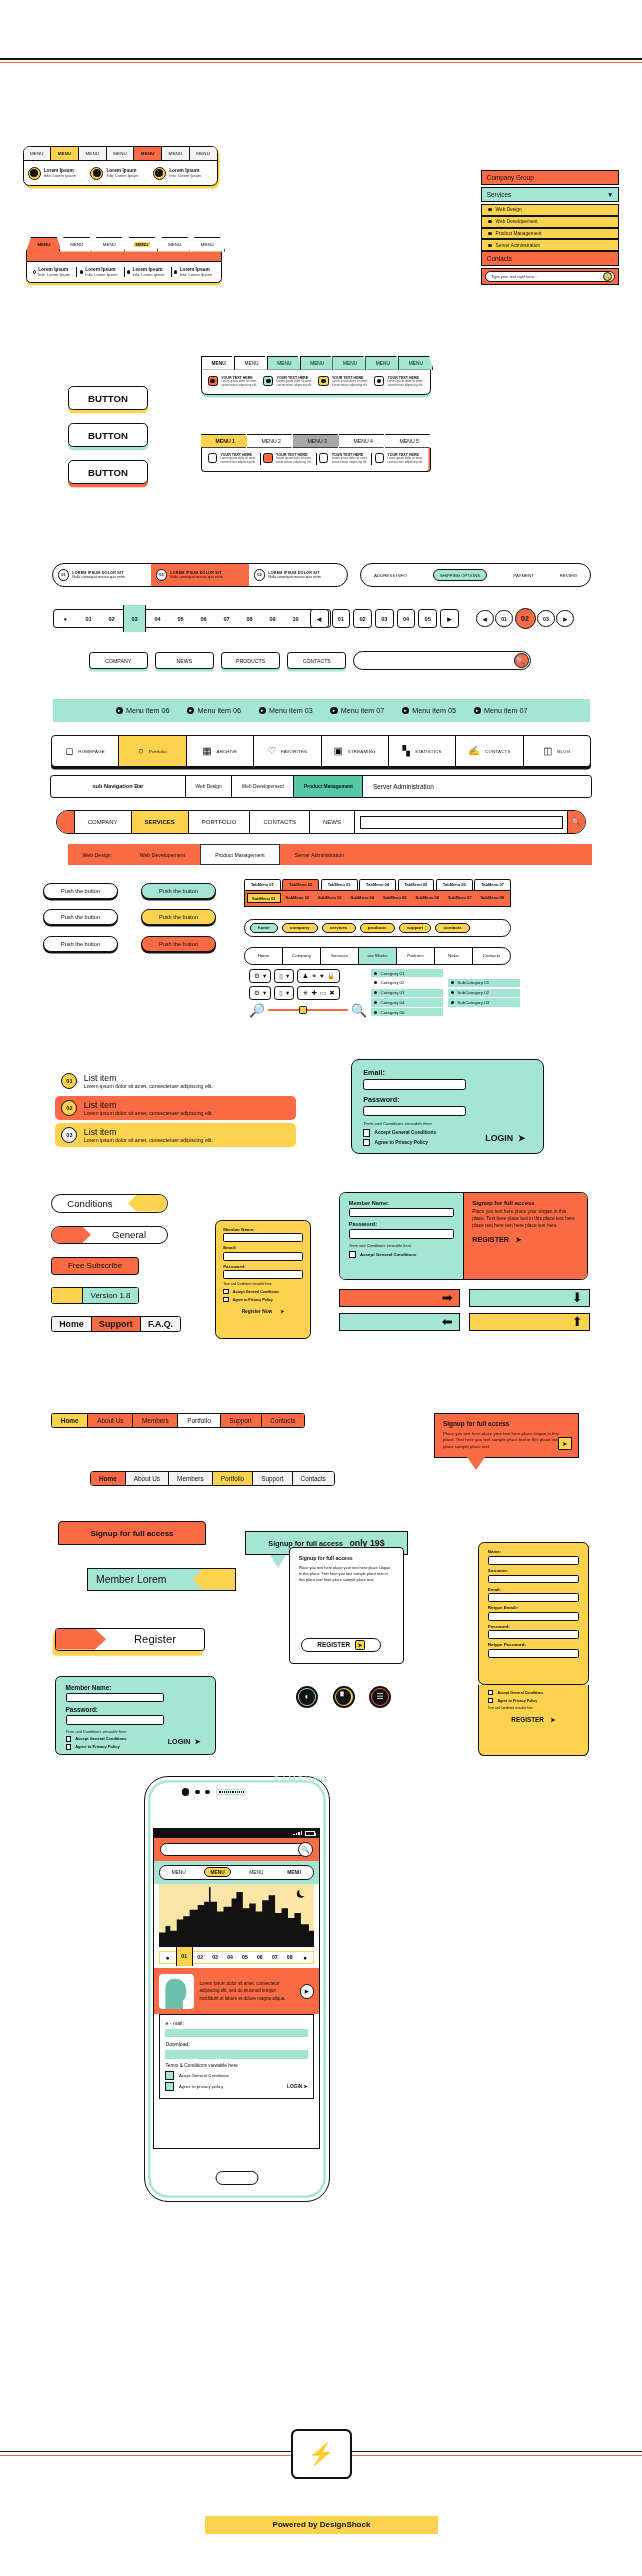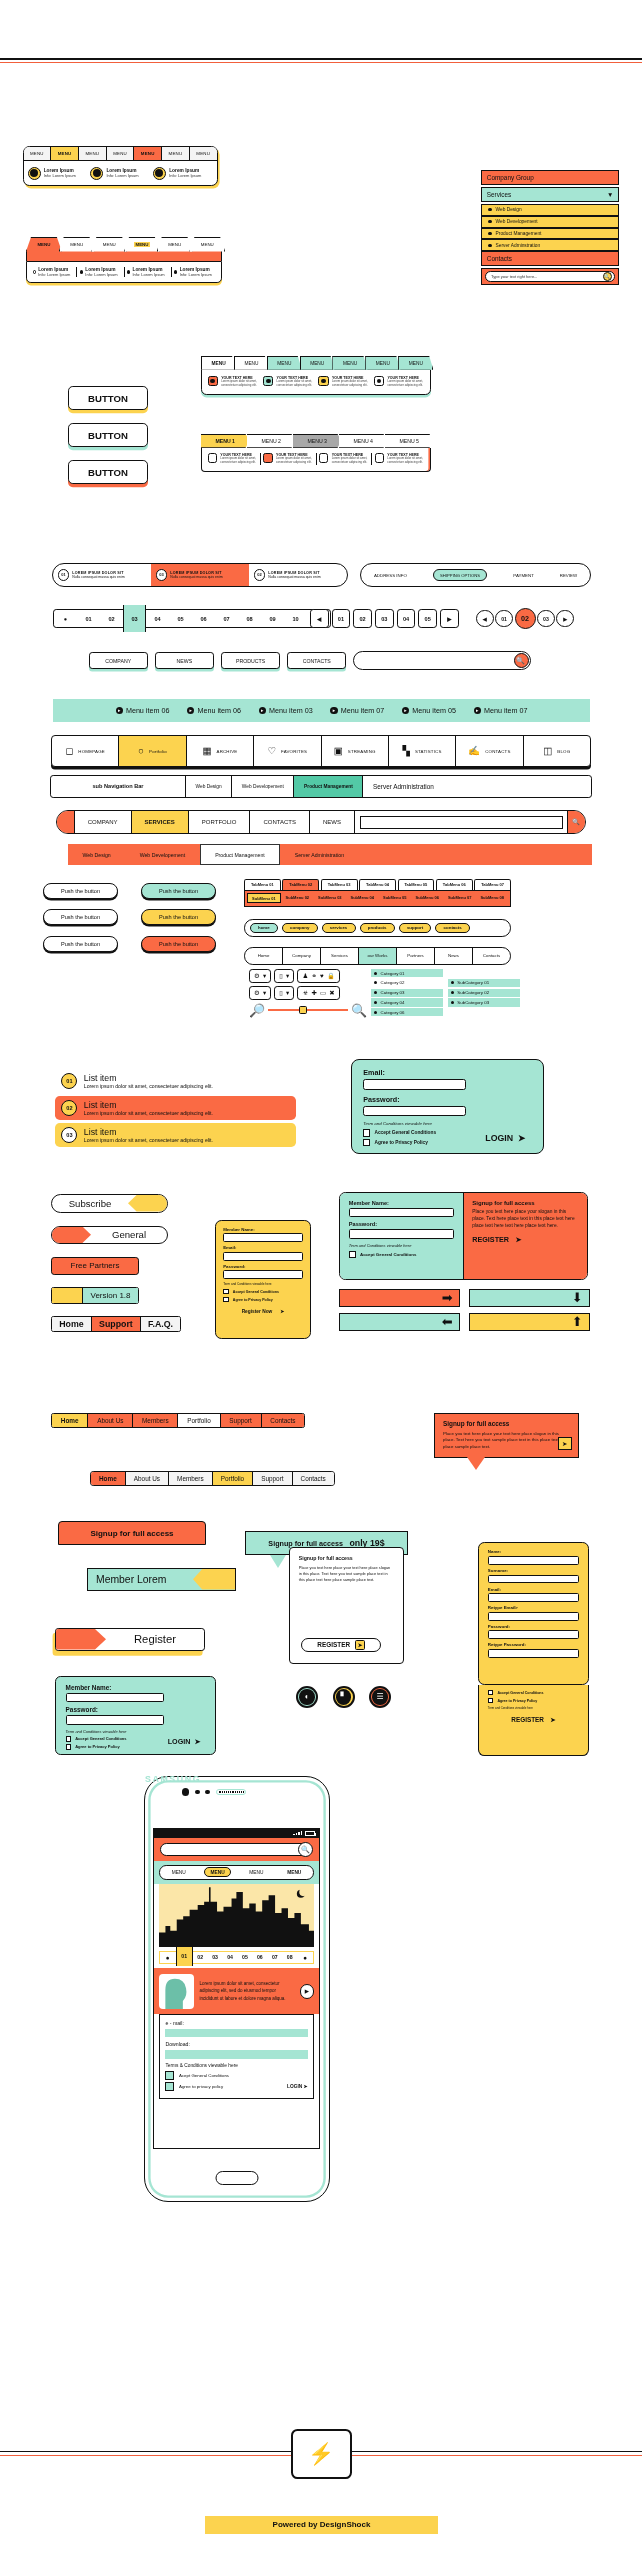--- a/index.html
+++ b/index.html
@@ -394,21 +394,21 @@
   .phone { position:absolute; left:144px; top:1776px; width:186px; height:426px;
            border:1.6px solid #111; border-radius:24px; background:#fff;
            box-shadow: inset 0 0 0 3.2px #fff, inset 0 0 0 5.6px #a5e5d3; }
   .ph-top { height:42px; position:relative; }
   .ph-cam { position:absolute; left:37px; top:14.5px; display:flex; gap:5.6px; align-items:center;}
   .ph-cam .d1{width:7.2px;height:7.2px;border-radius:50%;background:#111;}
   .ph-cam .d2{width:4.8px;height:4.8px;border-radius:50%;background:#111;}
   .ph-spk { position:absolute; left:71px; top:15.3px; width:30px; height:5.6px; border:1.2px solid #a5e5d3;
             border-radius:3.2px; background:#fff; display:flex; align-items:center; gap:1.2px; padding:0 1.6px;}
   .ph-spk i{width:1.3px;height:2.4px;background:#111;display:block;}
-  .ph-brand { text-align:left; font-size:8.8px; font-weight:bold; color:#a5e5d3; letter-spacing:1.6px;
+  .ph-brand { text-align:right; font-size:8.8px; font-weight:normal; color:#a5e5d3; letter-spacing:1.6px;
               margin-top:-3.2px; }
   .scr { position:absolute; left:8px; top:51px; width:167px; height:321px; background:#fff;
          border:1.2px solid #111; overflow:hidden;}
   .st-bar { height:8.8px; background:#111; display:flex; align-items:center; justify-content:flex-end;
             gap:3.2px; padding-right:4px;}
   .sig { display:flex; align-items:flex-end; gap:0.8px;}
   .sig i{width:1.6px;background:#fff;display:block;}
   .bat { width:9.6px;height:4.8px;border:0.8px solid #fff;position:relative;}
   .bat:after{content:"";position:absolute;right:-2.4px;top:0.8px;width:1.6px;height:3.2px;background:#fff;}
   .ph-search { background:#fa6a44; padding:4px 5.6px; display:flex; align-items:center;}
@@ -1013,28 +1013,28 @@
       <span>Agree to Privacy Policy</span>
     </div>
   <div class="login">
       <span>LOGIN</span>
       <span>➤</span>
     </div>
 </div>
 
 <div class="ctac">
   <div class="cta1">
-      <span class="txt">Subscribe</span>
+      <span class="txt">Conditions</span>
       <span class="wedge"></span>
     </div>
   <div class="cta2">
       <span class="wedge"></span>
       <span class="txt" style="flex:1;text-align:center">General</span>
     </div>
-  <div class="cta3">Free Partners</div>
+  <div class="cta3">Free Subscribe</div>
   <div class="cta4">
       <span class="l"></span>
       <span class="r">Version 1.8</span>
     </div>
   <div class="cta5">
     <span class="s">Home</span>
     <span class="s act">Support</span>
     <span class="s">F.A.Q.</span>
   </div>
 </div>

